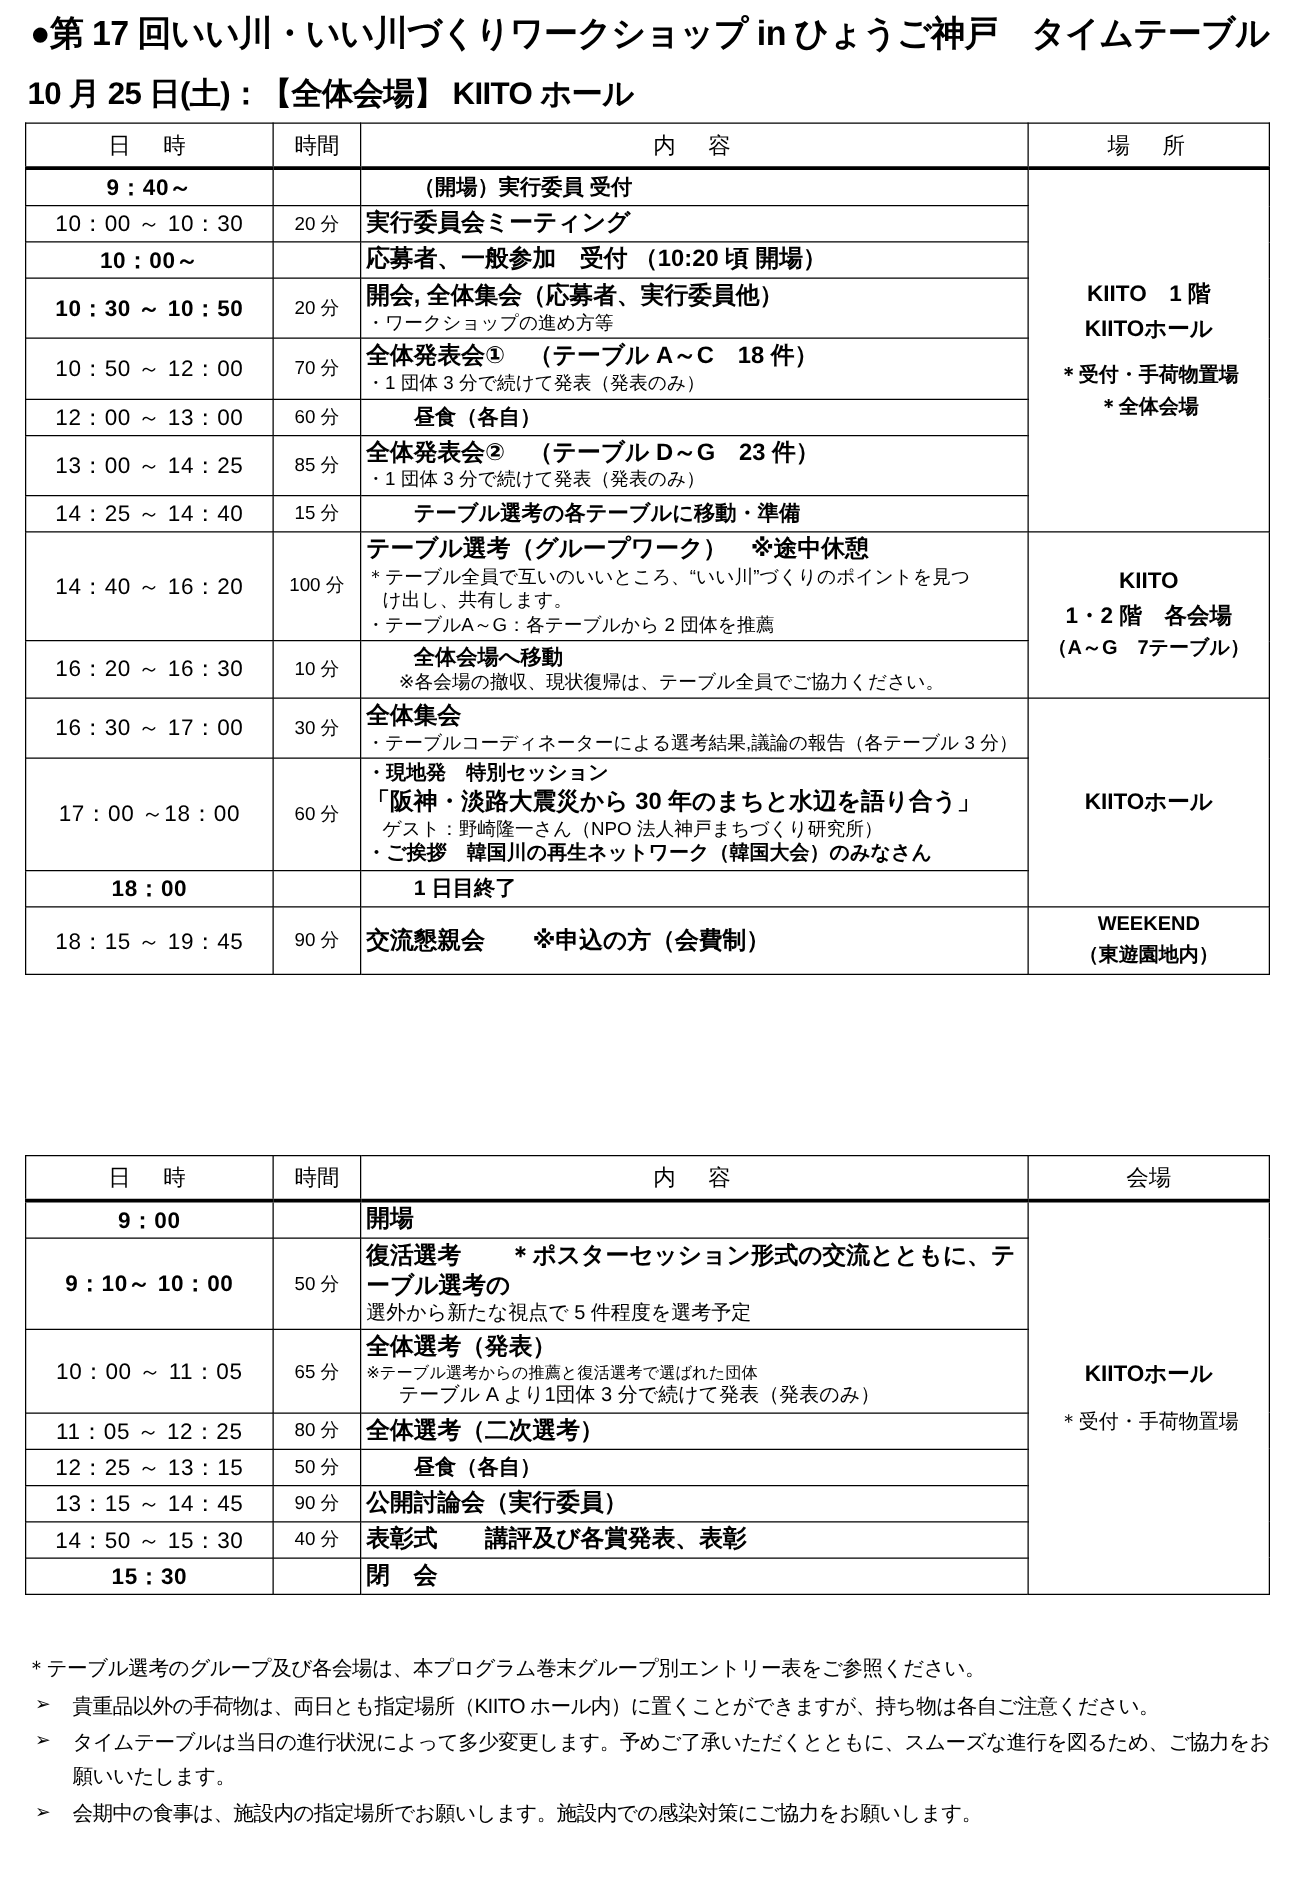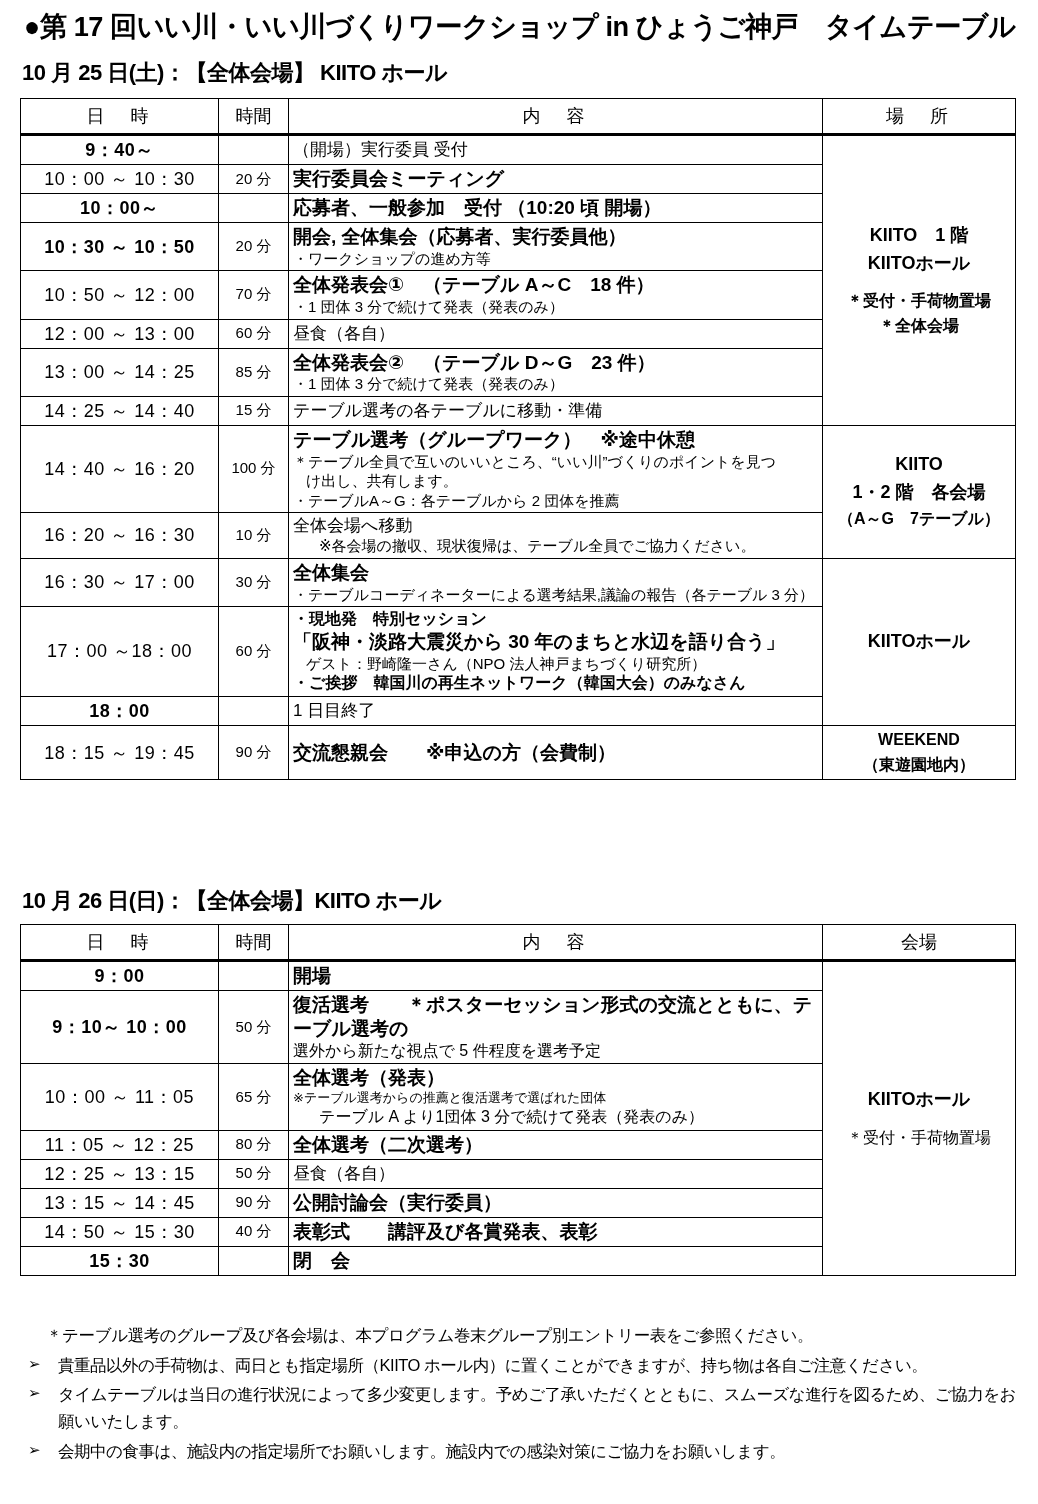--- a/index.html
+++ b/index.html
@@ -30,21 +30,21 @@
     font-size: 28px;
     font-weight: bold;
     letter-spacing: -0.5px;
     white-space: nowrap;
     transform: scaleX(0.97);
     transform-origin: left center;
   }
 
   
   .day-title {
-    font-size: 22px;
+    font-size: 25px;
     font-weight: bold;
     letter-spacing: -0.5px;
     white-space: nowrap;
     margin: 0 0 4px 22px;
   }
   #day1-title-wrap { position: absolute; left: 0; top: 58px; }
   #day2-title-wrap { position: absolute; left: 0; top: 886px; }
 
   
   table.tt {
@@ -93,42 +93,42 @@
 
   td.cont { text-align: left; padding-left: 7px; }
   td.place {
     text-align: center;
     vertical-align: middle;
     line-height: 1.55;
   }
 
   
   .l1 { font-size: 19px; font-weight: bold; line-height: 1.25; }
-  .l1.reg { font-weight: normal; font-size: 17px; }
+  .l1.reg { font-weight: bold; font-size: 17px; margin-left: 38px; }
   .l2 { font-size: 15px; line-height: 1.3; }
   .l2.b { font-weight: bold; }
   .ind1 { padding-left: 13px; }
   .ind2 { padding-left: 26px; }
 
   .place-main { font-size: 18px; font-weight: bold; }
   .place-sub  { font-size: 16px; font-weight: bold; }
   .place-note { font-size: 16px; }
   .place-gap  { height: 12px; }
 
   
   #footnotes {
     position: absolute;
     left: 20px;
     top: 1322px;
     width: 1005px;
     font-size: 16.5px;
     line-height: 1.62;
   }
   .fn-star {
-    margin-left: 26px;
+    margin-left: 1px;
     letter-spacing: -0.4px;
     white-space: nowrap;
   }
   .fn-item {
     display: flex;
     align-items: flex-start;
     margin-top: 3px;
   }
   .fn-bullet {
     flex: 0 0 auto;
@@ -307,23 +307,20 @@
           <div class="l1">交流懇親会　　※申込の方（会費制）</div>
         </td>
         <td class="place">
           <div class="place-sub">WEEKEND</div>
           <div class="place-sub">（東遊園地内）</div>
         </td>
       </tr>
     </tbody>
   </table>
 
-  <div id="day2-title-wrap">
-    <div class="day-title">10 月 26 日(日)：【全体会場】KIITO ホール</div>
-  </div>
 
   <table class="tt" id="table-day2">
     <colgroup>
       <col class="c-time">
         <col class="c-dur">
         <col class="c-cont">
         <col class="c-place">
     </colgroup>
     <thead>
       <tr>

